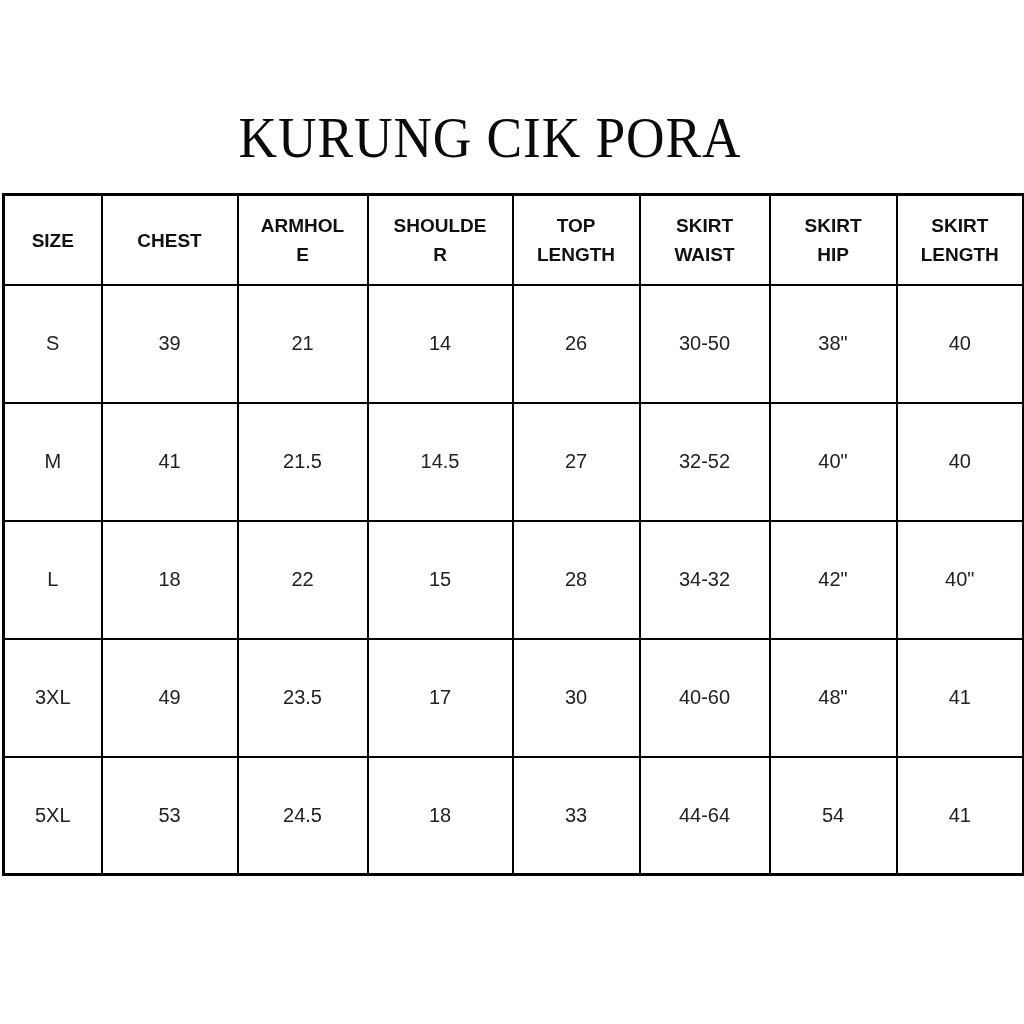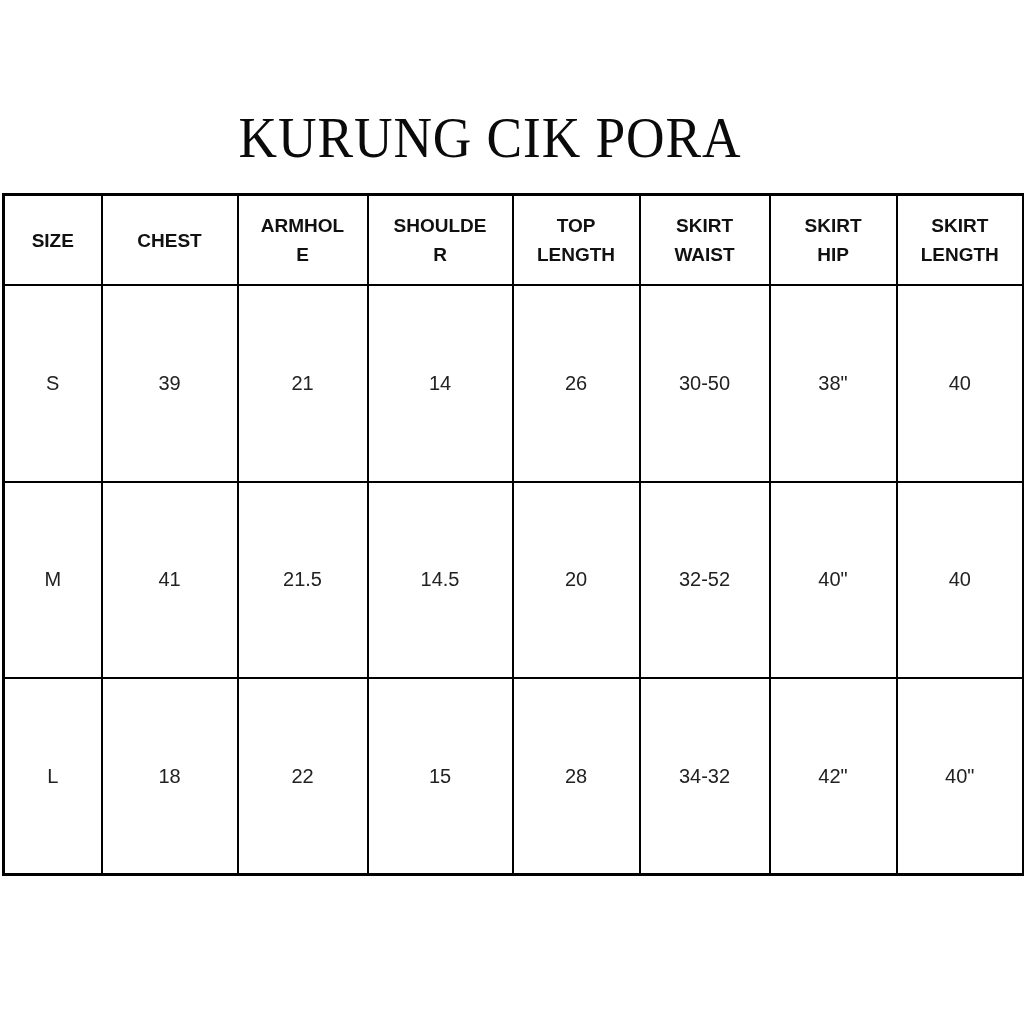--- a/index.html
+++ b/index.html
@@ -65,29 +65,49 @@
       <td>26</td>
       <td>30-50</td>
       <td>38"</td>
       <td>40</td>
     </tr>
     <tr>
       <td>M</td>
       <td>41</td>
       <td>21.5</td>
       <td>14.5</td>
-      <td>20</td>
+      <td>27</td>
       <td>32-52</td>
       <td>40"</td>
       <td>40</td>
     </tr>
     <tr>
       <td>L</td>
       <td>18</td>
       <td>22</td>
       <td>15</td>
       <td>28</td>
       <td>34-32</td>
       <td>42"</td>
       <td>40"</td>
     </tr>
+    <tr>
+      <td>3XL</td>
+      <td>49</td>
+      <td>23.5</td>
+      <td>17</td>
+      <td>30</td>
+      <td>40-60</td>
+      <td>48"</td>
+      <td>41</td>
+    </tr>
+    <tr>
+      <td>5XL</td>
+      <td>53</td>
+      <td>24.5</td>
+      <td>18</td>
+      <td>33</td>
+      <td>44-64</td>
+      <td>54</td>
+      <td>41</td>
+    </tr>
   </tbody>
 </table>
 
 </body></html>

